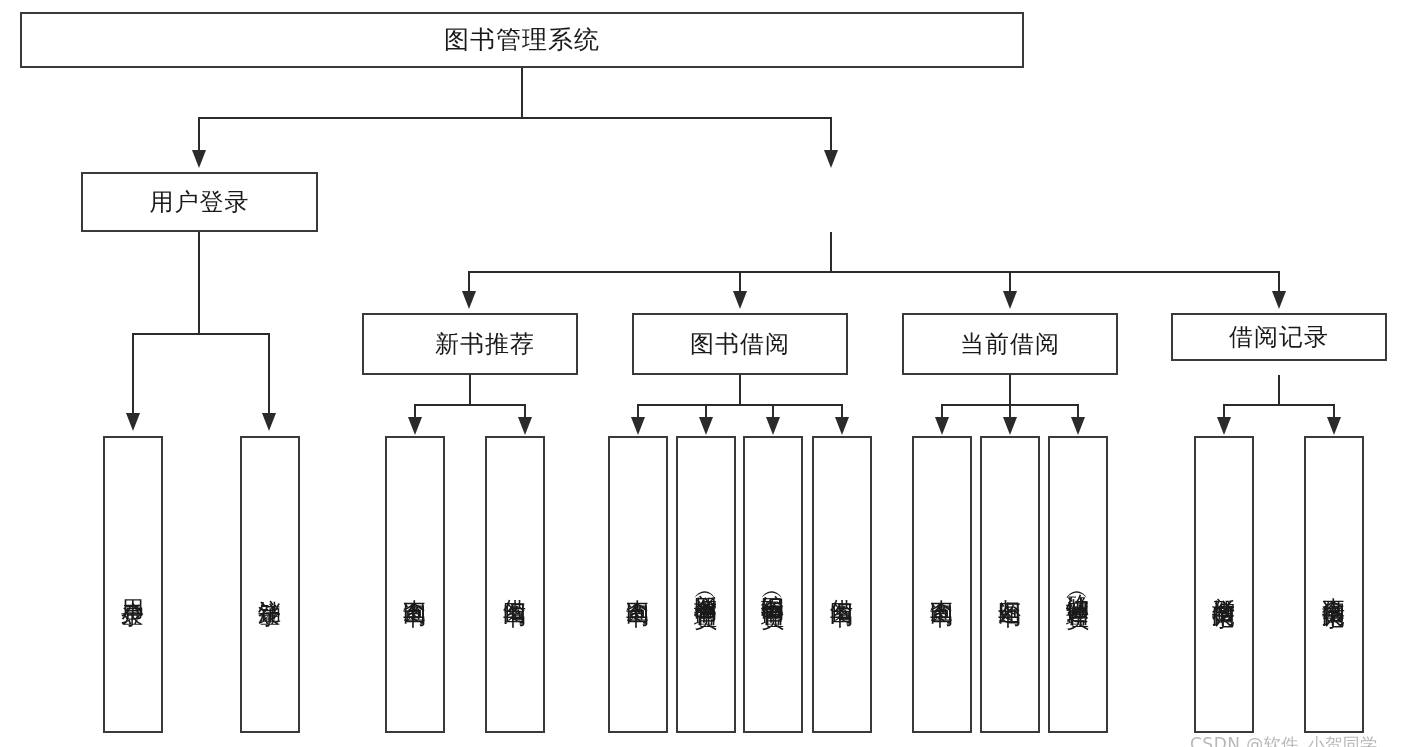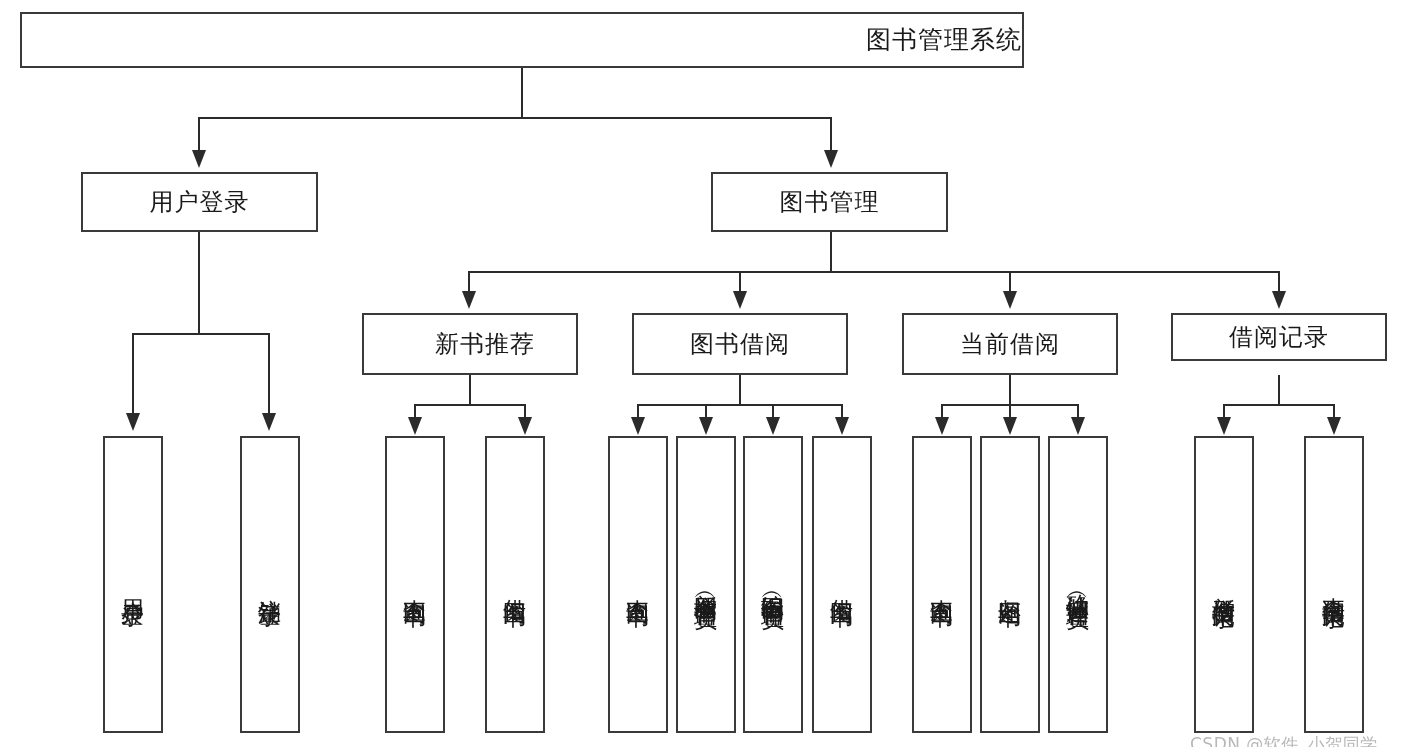--- a/index.html
+++ b/index.html
@@ -71,39 +71,36 @@
     white-space: nowrap;
     letter-spacing: 0.5px;
     margin-top: 17px;
   }
 </style>
 </head>
 <body>
 
 <div id="canvas">
 
-  <div class="node horizontal root" style="left:20px; top:12px; width:1004px; height:56px;justify-content:flex-end;">
+  <div class="node horizontal root" style="left:20px; top:12px; width:1004px; height:56px;">
     <span>图书管理系统</span>
   </div>
 
   <div class="edge v" style="left:521px; top:68px; width:2px; height:50px;"></div>
 
   <div class="edge h" style="left:198px; top:117px; width:634px; height:2px;"></div>
 
   <div class="edge v" style="left:198px; top:117px; width:2px; height:35px;"></div>
   <div class="arrow" style="left:192px; top:150px;"></div>
 
   <div class="edge v" style="left:830px; top:117px; width:2px; height:35px;"></div>
   <div class="arrow" style="left:824px; top:150px;"></div>
 
   <div class="node horizontal" style="left:81px; top:172px; width:237px; height:60px;">
     <span>用户登录</span>
-  </div>
-  <div class="node horizontal" style="left:711px; top:172px; width:237px; height:60px;">
-    <span>图书管理</span>
   </div>
 
   <div class="edge v" style="left:198px; top:232px; width:2px; height:102px;"></div>
   <div class="edge h" style="left:132px; top:333px; width:136px; height:2px;"></div>
   <div class="edge v" style="left:132px; top:333px; width:2px; height:82px;"></div>
   <div class="arrow" style="left:126px; top:413px;"></div>
   <div class="edge v" style="left:268px; top:333px; width:2px; height:82px;"></div>
   <div class="arrow" style="left:262px; top:413px;"></div>
 
   <div class="edge v" style="left:830px; top:232px; width:2px; height:40px;"></div>

